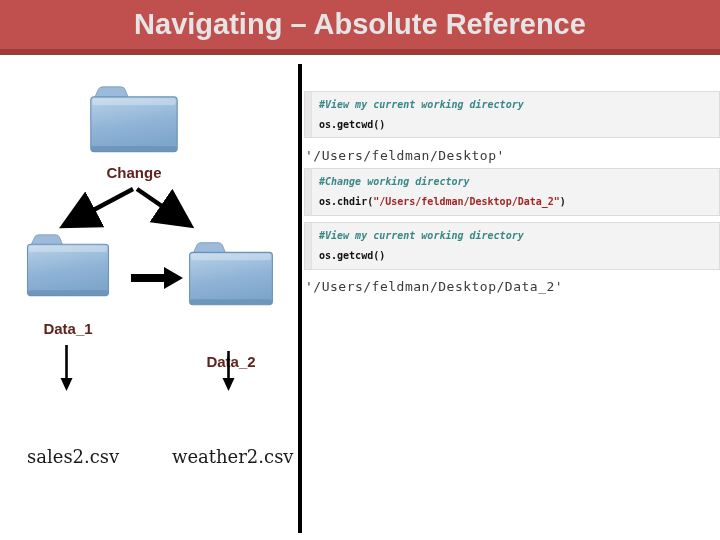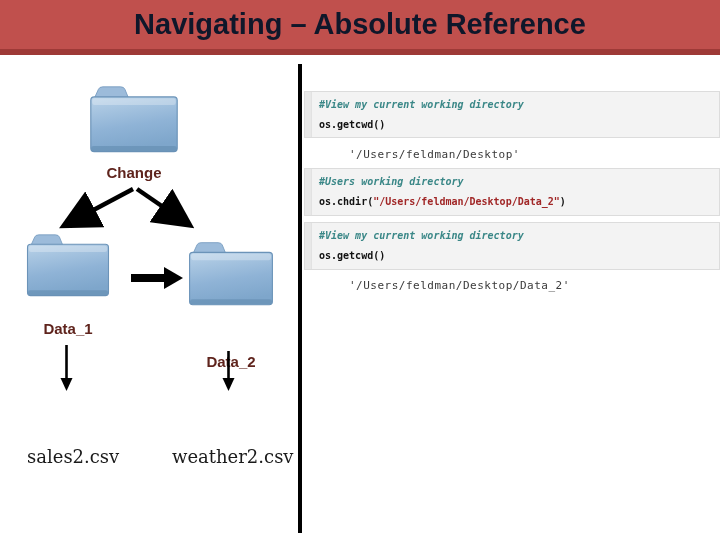--- a/index.html
+++ b/index.html
@@ -18,21 +18,21 @@
     position:relative;width:720px;height:540px;background:#ffffff;
     overflow:hidden;font-family:"Liberation Sans",sans-serif;
   }
   
   .header{
     position:absolute;left:0;top:0;width:720px;height:49px;
     background:var(--header-bg);border-bottom:6px solid var(--header-border);
     display:flex;align-items:center;justify-content:center;
   }
   .header h1{
-    margin:8px;color:#0f172a;font-size:29px;font-weight:bold;
+    margin:8px;color:#e5e5e5;font-size:29px;font-weight:bold;
     letter-spacing:0px;font-family:"Liberation Sans",sans-serif;
   }
   
   .divider{
     position:absolute;left:298px;top:64px;width:4px;height:469px;
     background:var(--divider);
   }
   
   .folder{position:absolute;}
   .folder svg{display:block;width:100%;height:100%;}
@@ -72,21 +72,21 @@
   .codeline{
     font-family:"DejaVu Sans Mono","Liberation Mono",monospace;
     font-size:10px;font-weight:bold;line-height:20px;color:var(--code-color);
     white-space:pre;
   }
   .comment{color:var(--comment-color);font-style:italic;}
   .pystring{color:var(--string-color);}
   .cell-output{
     position:absolute;left:305px;
     font-family:"DejaVu Sans Mono","Liberation Mono",monospace;
-    font-size:11px;color:#3a3a3a;letter-spacing:0.5px;white-space:pre;margin-left:44px;
+    font-size:13px;color:#3a3a3a;letter-spacing:0.5px;white-space:pre;
   }
   .out-1{top:148px;}
   .out-2{top:279px;}
 </style>
 </head>
 <body>
 
 <div class="slide">
 
   <div class="header">
@@ -175,21 +175,21 @@
     
   </div>
 
   <div class="cell cell-1">
     <div class="codeline comment">#View my current working directory</div>
     <div class="codeline"><span>os.getcwd()</span><span class="pystring"></span><span></span></div>
   </div>
   <div class="cell-output out-1">'/Users/feldman/Desktop'</div>
 
   <div class="cell cell-2">
-    <div class="codeline comment">#Users working directory</div>
+    <div class="codeline comment">#Change working directory</div>
     <div class="codeline"><span>os.chdir(</span><span class="pystring">"/Users/feldman/Desktop/Data_2"</span><span>)</span></div>
   </div>
 
   <div class="cell cell-3">
     <div class="codeline comment">#View my current working directory</div>
     <div class="codeline"><span>os.getcwd()</span><span class="pystring"></span><span></span></div>
   </div>
   <div class="cell-output out-2">'/Users/feldman/Desktop/Data_2'</div>
 
 </div>

